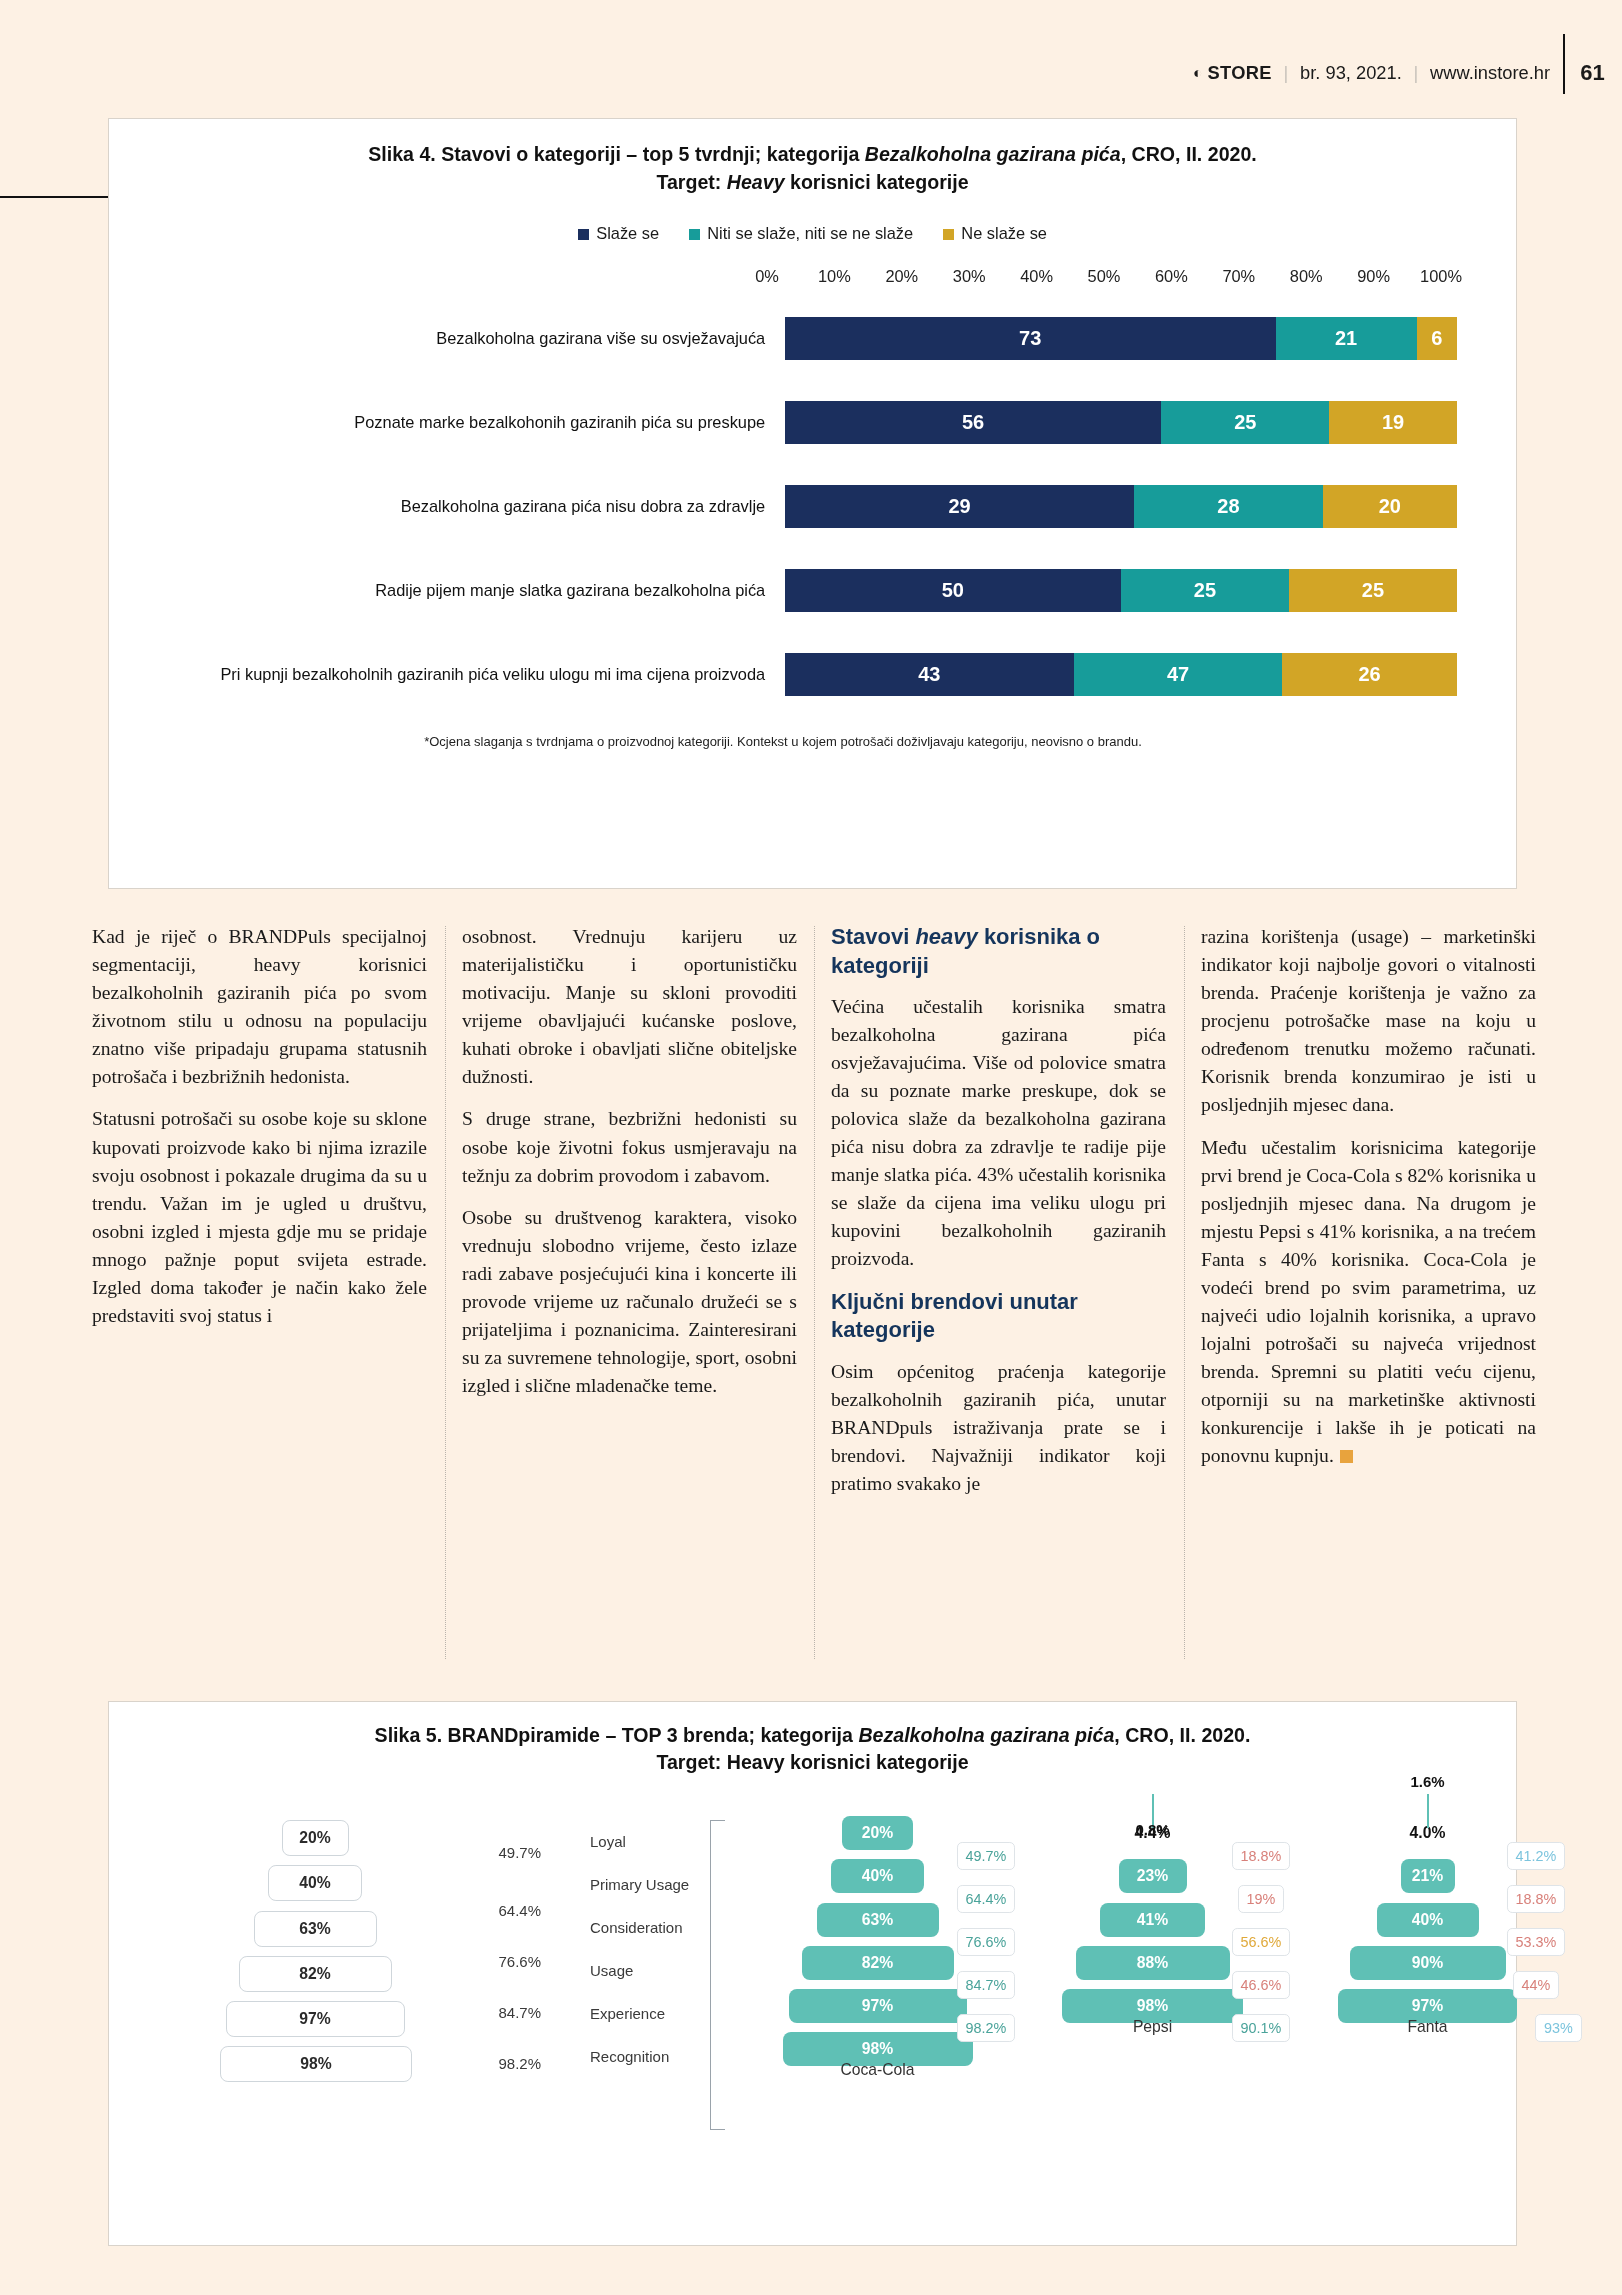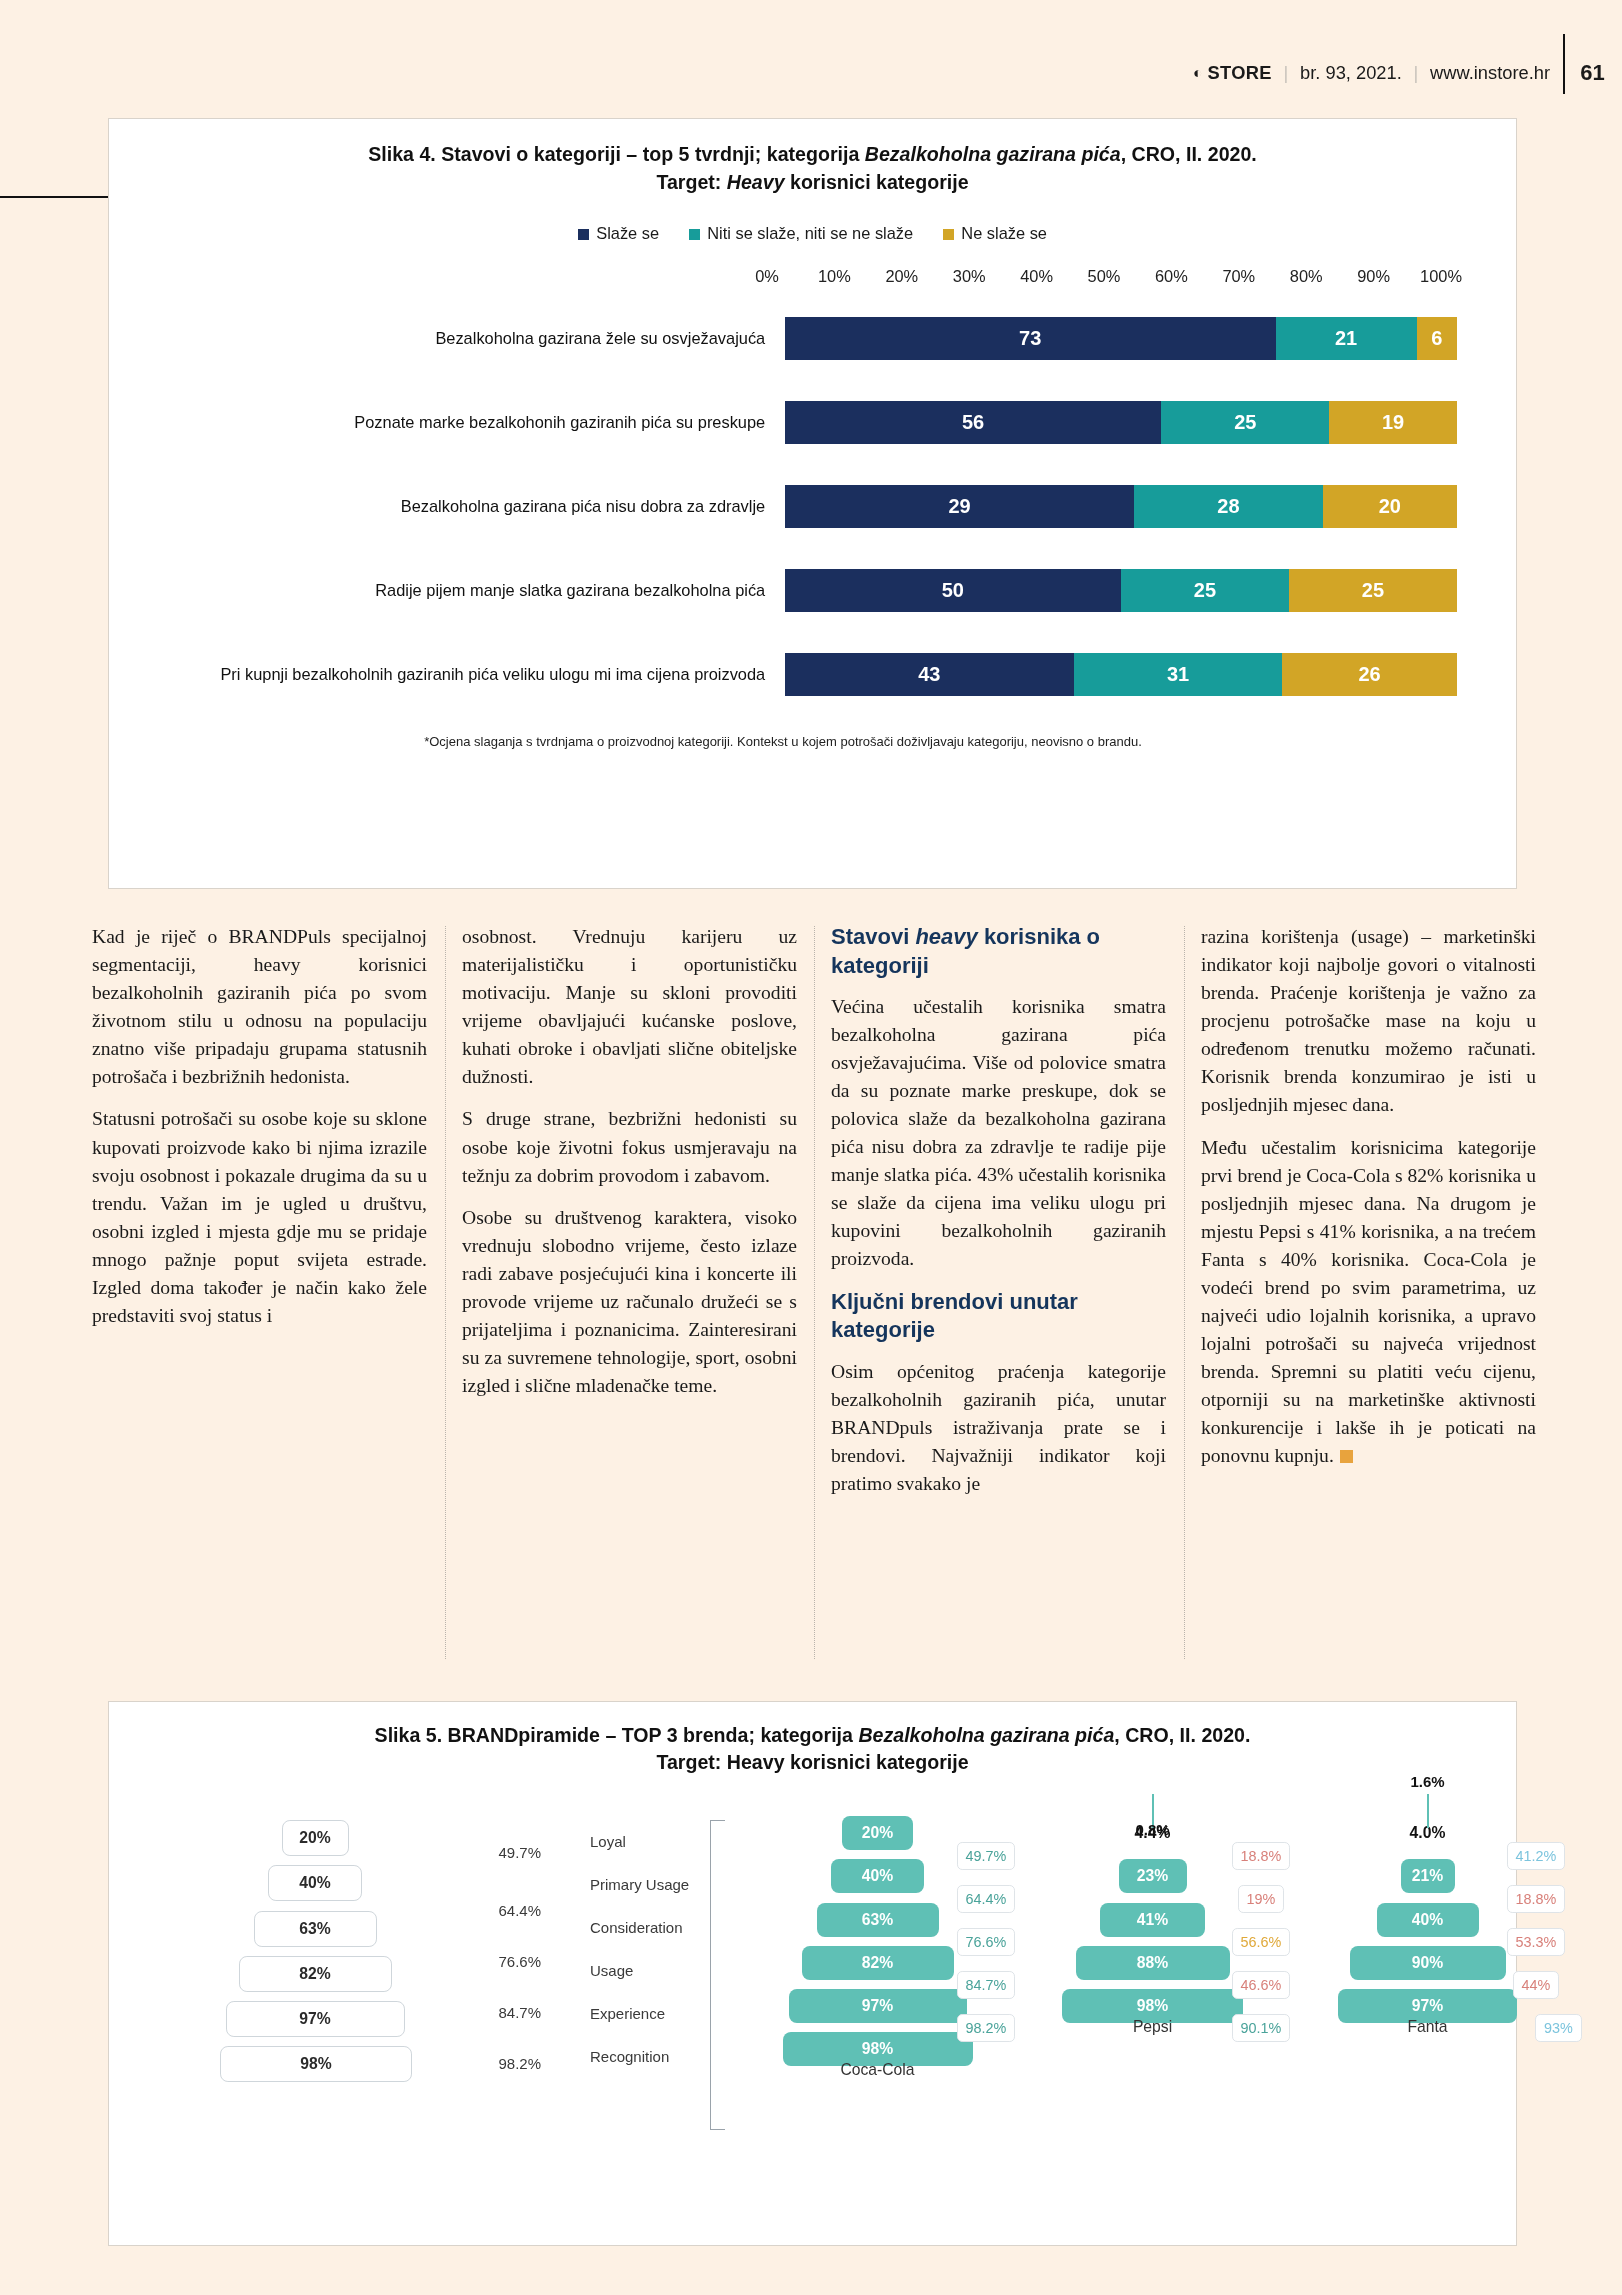--- a/index.html
+++ b/index.html
@@ -210,21 +210,21 @@
           <span class="t" style="left:70%">70%</span>
           <span class="t" style="left:80%">80%</span>
           <span class="t" style="left:90%">90%</span>
           <span class="t" style="left:100%">100%</span>
         </div>
       </div>
 
       <div class="rows">
 
         <div class="row">
-          <div class="rowlabel">Bezalkoholna gazirana žele su osvježavajuća</div>
+          <div class="rowlabel">Bezalkoholna gazirana više su osvježavajuća</div>
           <div class="bars" style="width:674px;">
             <div class="seg" style="width:73%;background:#1b2f5e">73</div>
             <div class="seg" style="width:21%;background:#179c9a">21</div>
             <div class="seg" style="width:6%;background:#d2a526">6</div>
           </div>
         </div>
 
         <div class="row">
           <div class="rowlabel">Poznate marke bezalkohonih gaziranih pića su preskupe</div>
           <div class="bars" style="width:674px;">
@@ -249,21 +249,21 @@
             <div class="seg" style="width:50%;background:#1b2f5e">50</div>
             <div class="seg" style="width:25%;background:#179c9a">25</div>
             <div class="seg" style="width:25%;background:#d2a526">25</div>
           </div>
         </div>
 
         <div class="row">
           <div class="rowlabel">Pri kupnji bezalkoholnih gaziranih pića veliku ulogu mi ima cijena proizvoda</div>
           <div class="bars" style="width:674px;">
             <div class="seg" style="width:43%;background:#1b2f5e">43</div>
-            <div class="seg" style="width:31%;background:#179c9a">31</div>
+            <div class="seg" style="width:31%;background:#179c9a">47</div>
             <div class="seg" style="width:26%;background:#d2a526">26</div>
           </div>
         </div>
 
       </div>
 
       <div class="footnote">*Ocjena slaganja s tvrdnjama o proizvodnoj kategoriji. Kontekst u kojem potrošači doživljavaju kategoriju, neovisno o brandu.</div>
     </div>
   </div>
 

